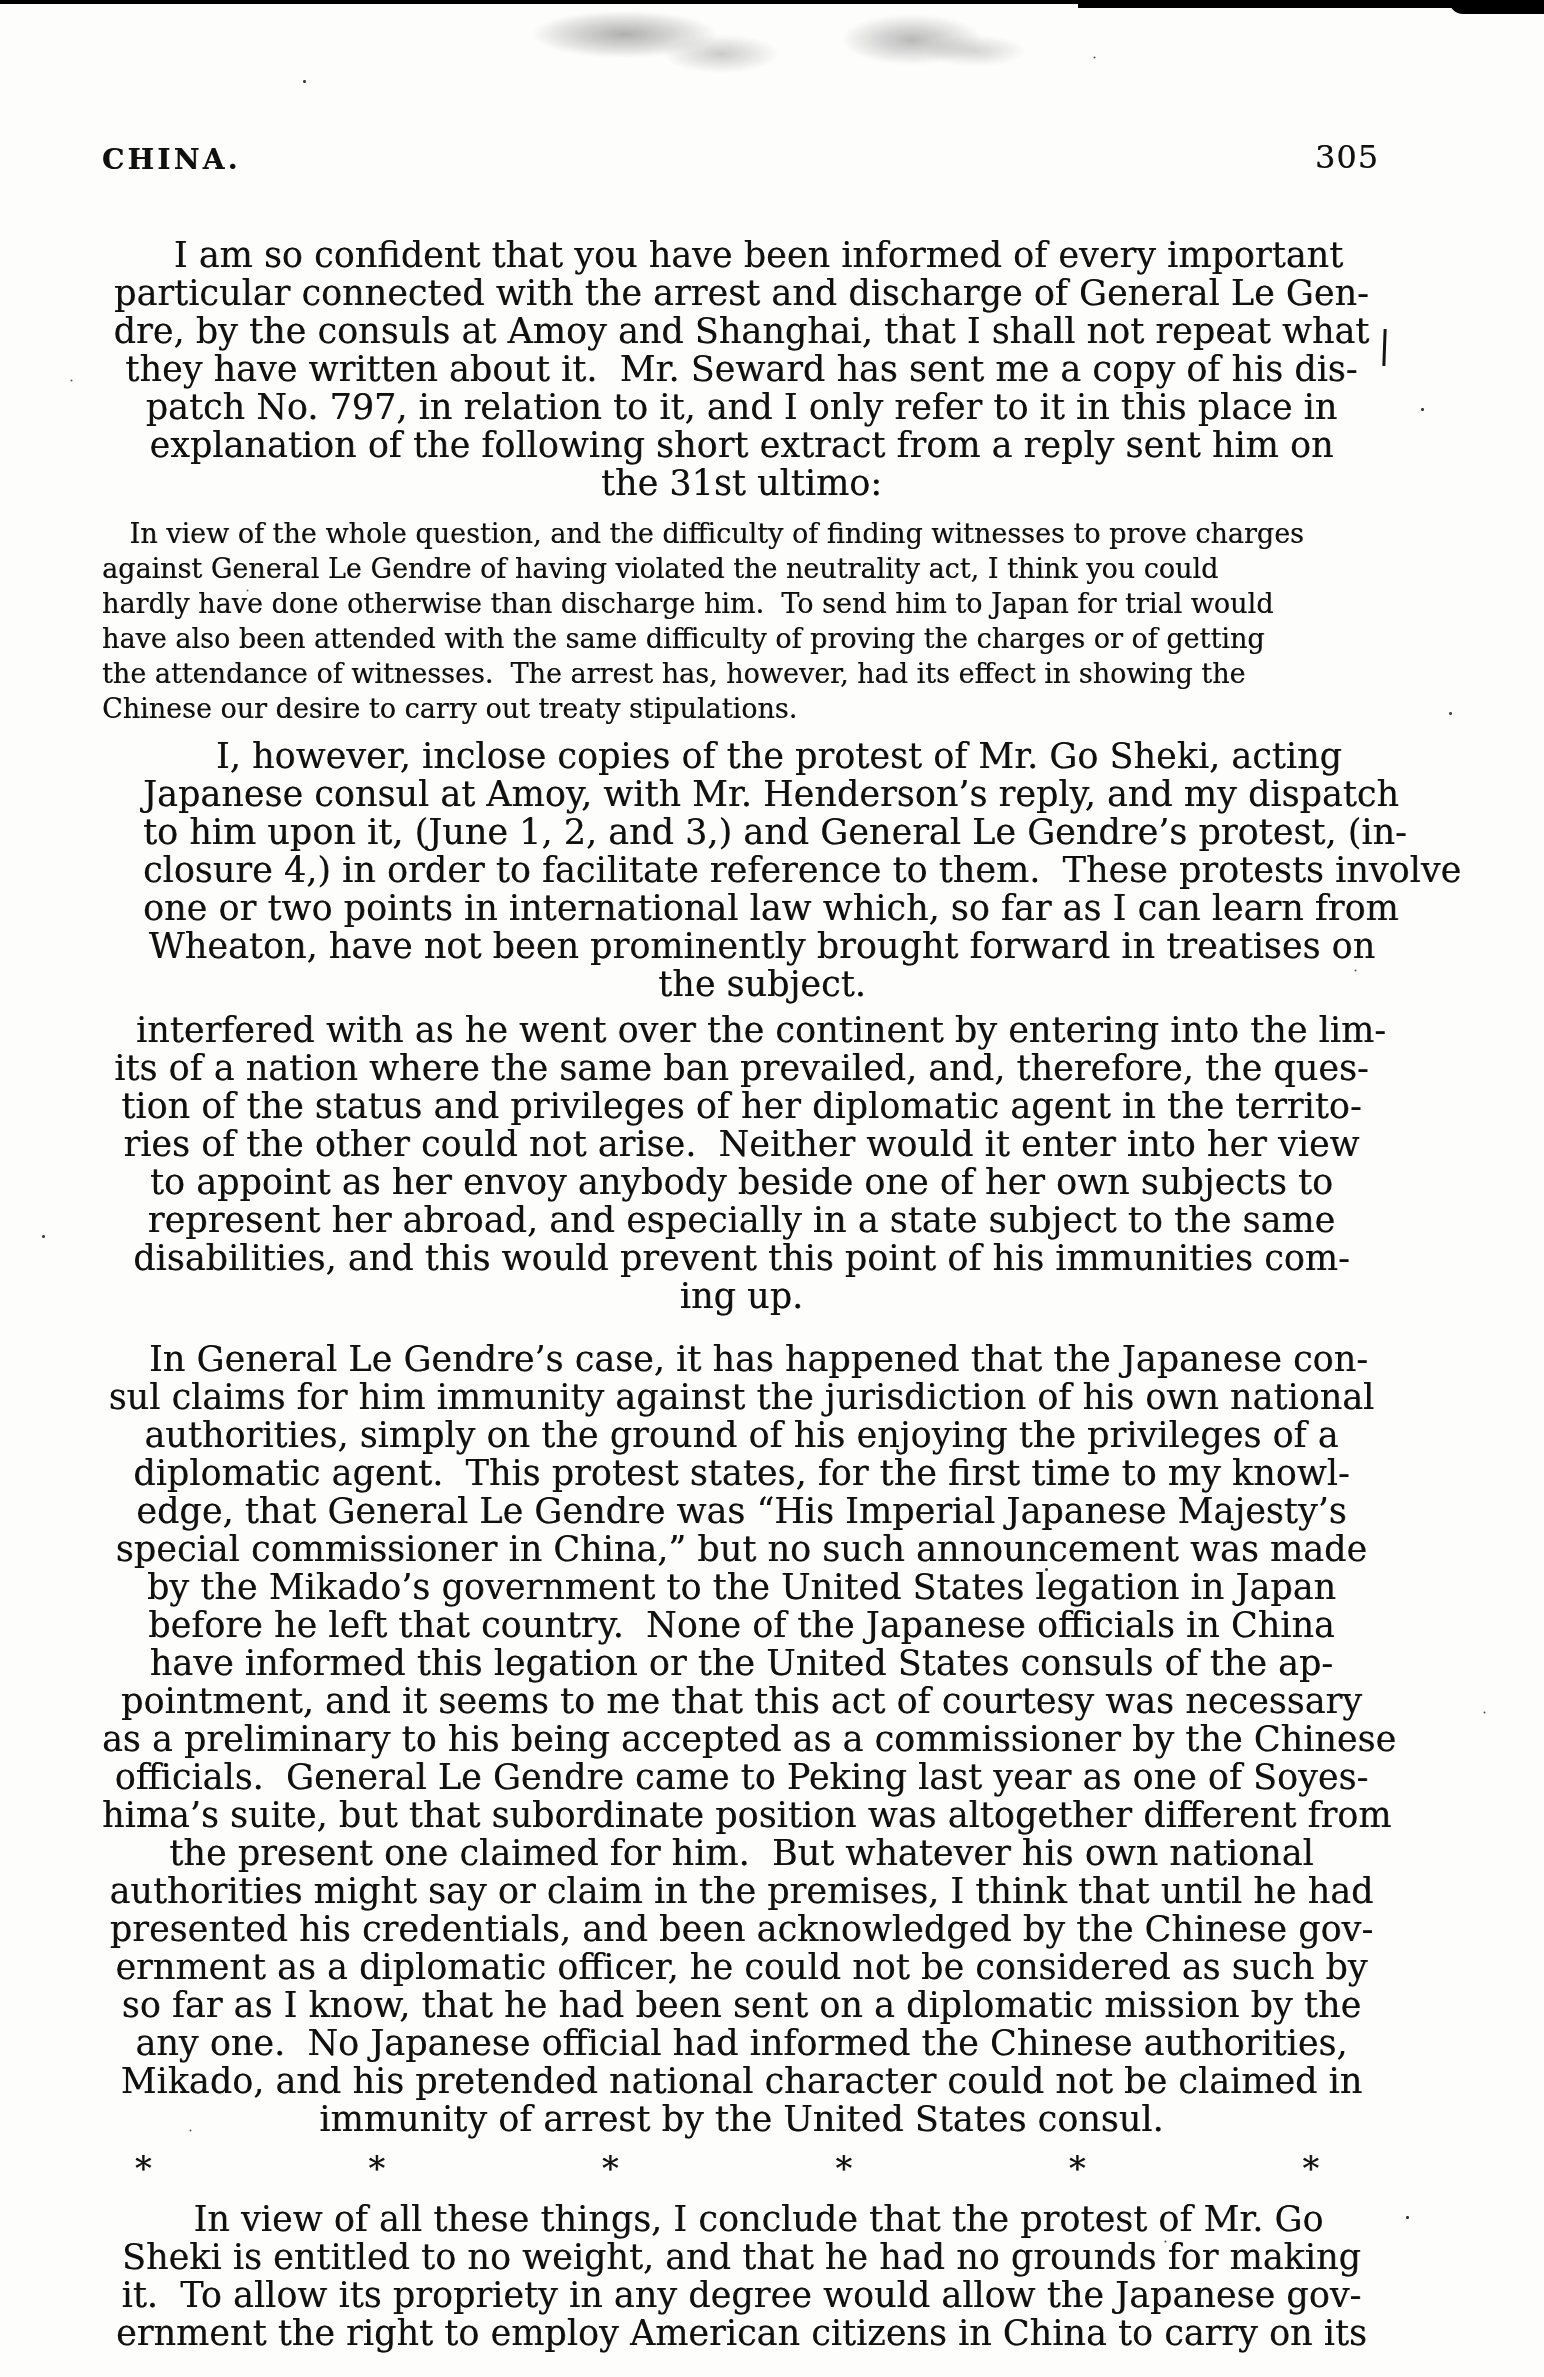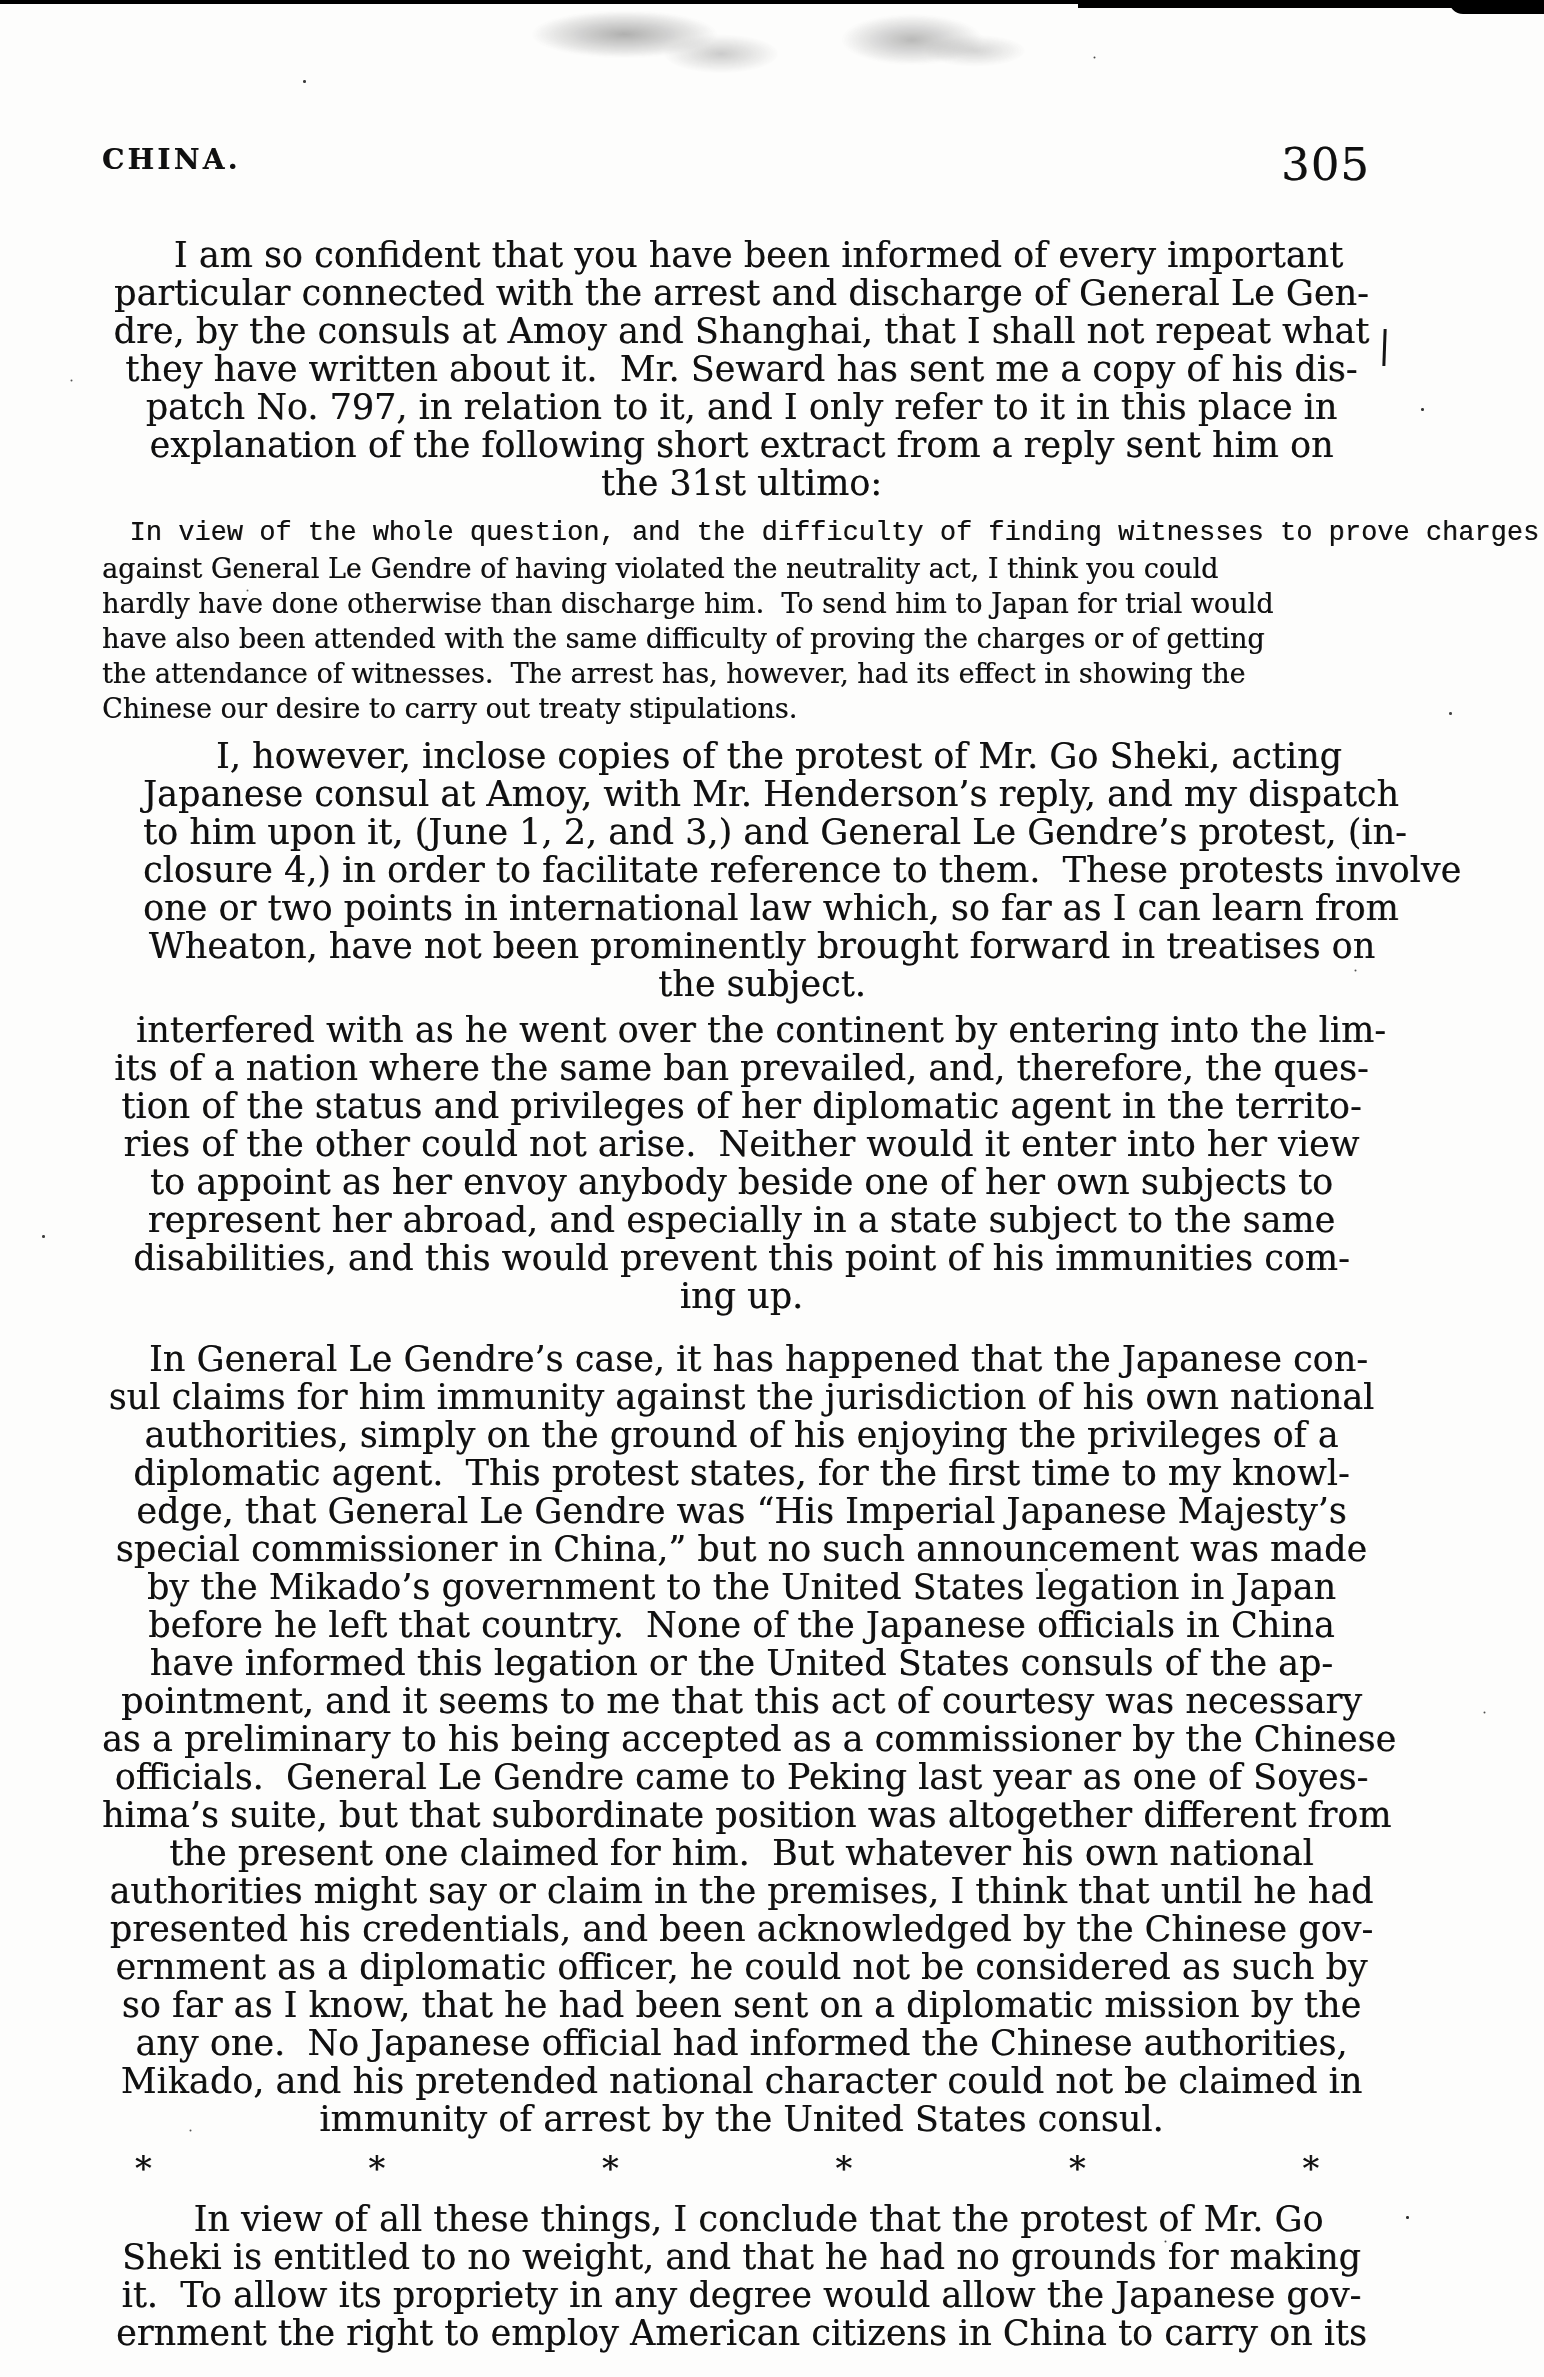--- a/index.html
+++ b/index.html
@@ -84,38 +84,38 @@
     position: relative;
     height: 31px;
   }
   .title {
     text-align: left;
     font-size: 28px;
     letter-spacing: 3.3px;
     font-weight: bold;
   }
   .page-num {
-    position: absolute; right: 11px; top: -4.8px;
-    font-size: 45px;
+    position: absolute; right: 2px; top: -4.8px;
+    font-size: 32px;
     letter-spacing: 1px;
   }
 
   .tline { white-space: pre; }
 
   .para { font-size: 35px; line-height: 38px; text-align: center; }
   .para .tline:first-child { text-indent: 34px; }
 
   .para-1 { margin-top: 62px; }
   .para-2 { margin-top: 10.5px; margin-left: 41px; }
   .para-3 { margin-top: 8.6px; }
   .para-4 { margin-top: 25px; }
   .para-5 { margin-top: 12px; }
 
   .quote { margin-top: 14.3px; font-size: 27px; line-height: 35px; }
-  .quote .tline:first-child { text-indent: 27.6px; font-family: Liberation Mono, monospace; }
+  .quote .tline:first-child { text-indent: 27.6px; }
 
   .asterisk-row {
     margin-top: 12px;
     margin-left: 33px;
     width: 1184px;
     display: flex;
     justify-content: space-between;
     font-size: 33px;
     line-height: 38px;
   }

